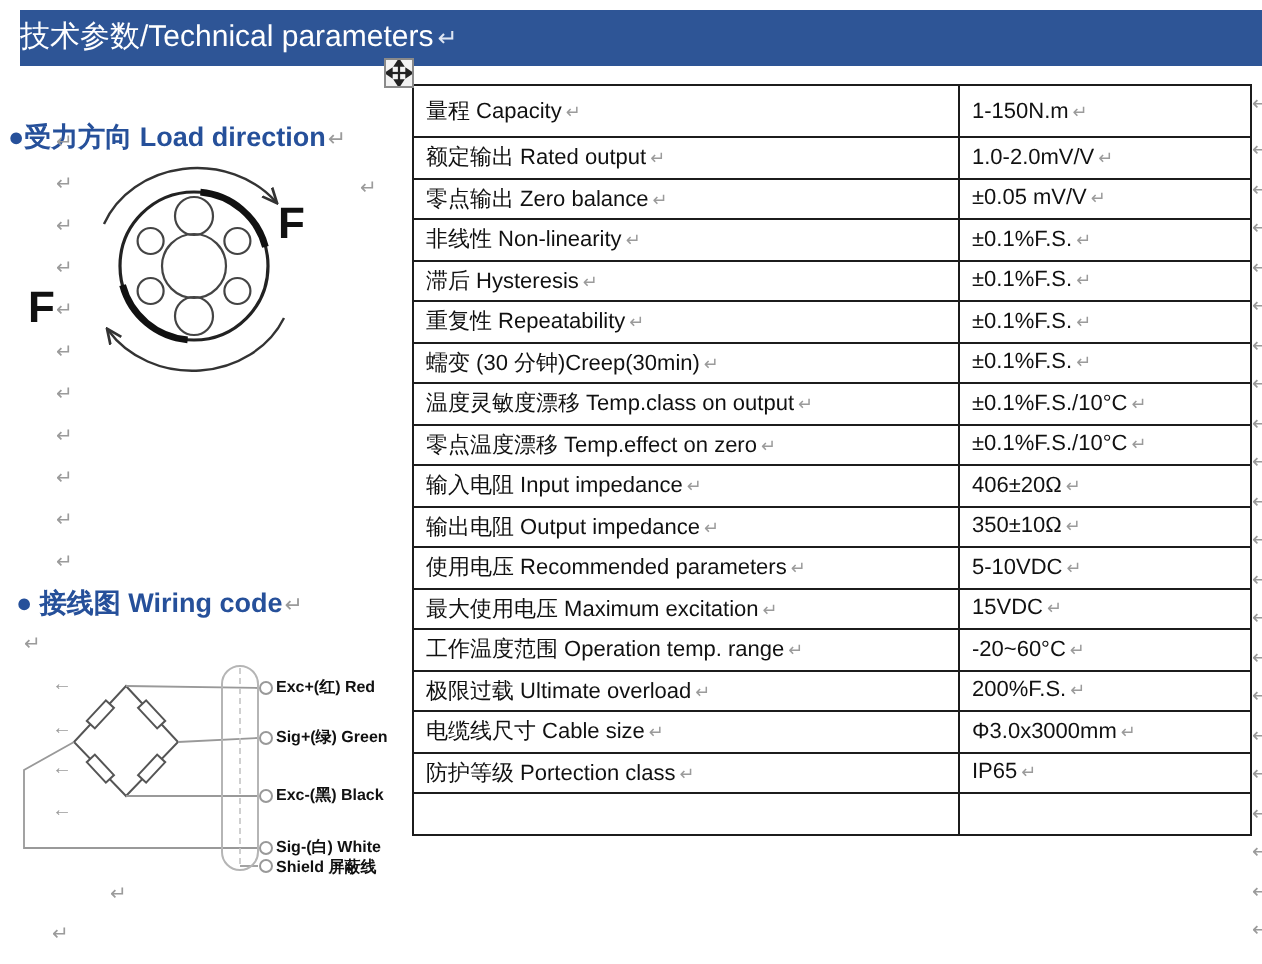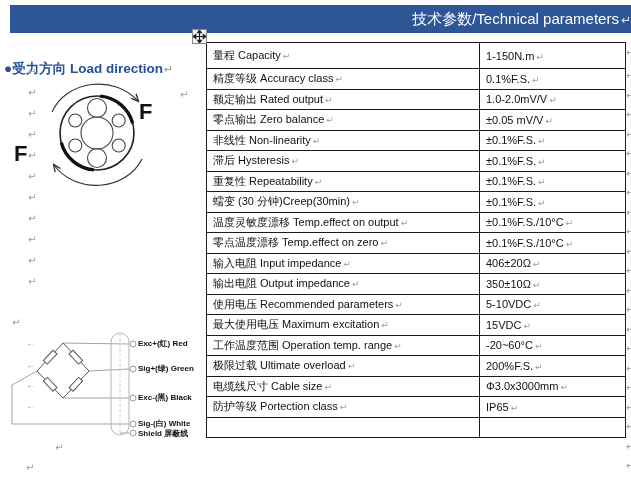--- a/index.html
+++ b/index.html
@@ -1,21 +1,21 @@
 <!DOCTYPE html>
 <html><head>
 <meta charset="utf-8">
 <style>
   html,body{margin:0;padding:0;background:#fff;}
   #page{position:relative;width:631px;height:482px;background:#fff;overflow:hidden;
         font-family:"Liberation Sans","DejaVu Sans",sans-serif;color:#111;}
 
   
   .titlebar{position:absolute;left:10px;top:5px;width:621px;height:28px;background:#2E5596;
-            color:#fff;font-size:15px;line-height:28px;padding-left:14px;box-sizing:border-box;white-space:nowrap;text-align:right;}
+            color:#fff;font-size:15px;line-height:28px;padding-left:0;box-sizing:border-box;white-space:nowrap;}
   .bmk{color:#dfe6f2;font-size:12px;margin-left:2px;}
 
   
   .handle{position:absolute;left:192px;top:29px;width:15px;height:15px;background:#f2f2f2;
           border:1px solid #8a8a8a;box-sizing:border-box;z-index:5;display:flex;align-items:center;justify-content:center;}
 
   
   .heading{position:absolute;font-size:13.5px;font-weight:bold;color:#26509A;white-space:nowrap;}
   .h1{left:4px;top:60px;}
   .h2{left:8px;top:293px;}
@@ -82,20 +82,23 @@
     <circle cx="45.3" cy="52.5" r="6.5" fill="none" stroke="#444" stroke-width="1.1"></circle>
     <circle cx="88.7" cy="52.5" r="6.5" fill="none" stroke="#444" stroke-width="1.1"></circle>
     <circle cx="45.3" cy="77.5" r="6.5" fill="none" stroke="#444" stroke-width="1.1"></circle>
     <circle cx="88.7" cy="77.5" r="6.5" fill="none" stroke="#444" stroke-width="1.1"></circle>
     <path d="M22,44 A50,44 0 0 1 108,33" fill="none" stroke="#333" stroke-width="1.2" marker-end="url(#ah)"></path>
     <path d="M112,91 A50,44 0 0 1 24,97" fill="none" stroke="#333" stroke-width="1.2" marker-end="url(#ah)"></path>
   </svg>
   <span class="flabel fl-top">F</span>
   <span class="flabel fl-bot">F</span>
 
+  <div class="heading h2">
+    <span>● 接线图  Wiring code</span><span class="hmk">↵</span>
+  </div>
 
   <svg class="wiresvg" width="210" height="125" viewBox="0 0 210 125">
 
     <path d="M63,13 L89,41 L63,68 L37,41 Z" fill="none" stroke="#555" stroke-width="1"></path>
 
     <g fill="#fff" stroke="#555" stroke-width="1">
       <rect x="69" y="24.5" width="14" height="5.5" transform="rotate(47 76 27)"></rect>
       <rect x="69" y="51.5" width="14" height="5.5" transform="rotate(-47 76 54.5)"></rect>
       <rect x="43" y="24.5" width="14" height="5.5" transform="rotate(-47 50 27)"></rect>
       <rect x="43" y="51.5" width="14" height="5.5" transform="rotate(47 50 54.5)"></rect>
@@ -131,24 +134,20 @@
       <colgroup>
           <col style="width:273px">
           <col style="width:146px">
         </colgroup>
       <tbody>
           <tr class="first">
             <td><span>量程 Capacity</span><span class="cmk">↵</span></td>
             <td><span>1-150N.m</span><span class="cmk">↵</span></td>
           </tr>
           <tr>
-            <td><span>精度等级 Accuracy class</span><span class="cmk">↵</span></td>
-            <td><span>0.1%F.S.</span><span class="cmk">↵</span></td>
-          </tr>
-          <tr>
             <td><span>额定输出 Rated output</span><span class="cmk">↵</span></td>
             <td><span>1.0-2.0mV/V</span><span class="cmk">↵</span></td>
           </tr>
           <tr>
             <td><span>零点输出 Zero balance</span><span class="cmk">↵</span></td>
             <td><span>±0.05 mV/V</span><span class="cmk">↵</span></td>
           </tr>
           <tr>
             <td><span>非线性 Non-linearity</span><span class="cmk">↵</span></td>
             <td><span>±0.1%F.S.</span><span class="cmk">↵</span></td>
@@ -159,21 +158,21 @@
           </tr>
           <tr>
             <td><span>重复性 Repeatability</span><span class="cmk">↵</span></td>
             <td><span>±0.1%F.S.</span><span class="cmk">↵</span></td>
           </tr>
           <tr>
             <td><span>蠕变 (30 分钟)Creep(30min)</span><span class="cmk">↵</span></td>
             <td><span>±0.1%F.S.</span><span class="cmk">↵</span></td>
           </tr>
           <tr>
-            <td><span>温度灵敏度漂移 Temp.effect on output</span><span class="cmk">↵</span></td>
+            <td><span>温度灵敏度漂移 Temp.class on output</span><span class="cmk">↵</span></td>
             <td><span>±0.1%F.S./10°C</span><span class="cmk">↵</span></td>
           </tr>
           <tr>
             <td><span>零点温度漂移 Temp.effect on zero</span><span class="cmk">↵</span></td>
             <td><span>±0.1%F.S./10°C</span><span class="cmk">↵</span></td>
           </tr>
           <tr>
             <td><span>输入电阻 Input impedance</span><span class="cmk">↵</span></td>
             <td><span>406±20Ω</span><span class="cmk">↵</span></td>
           </tr>

